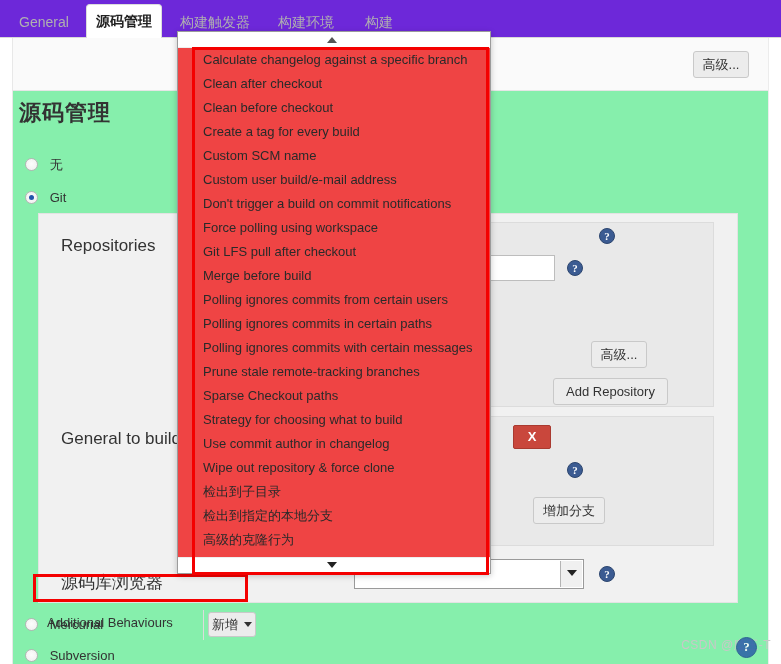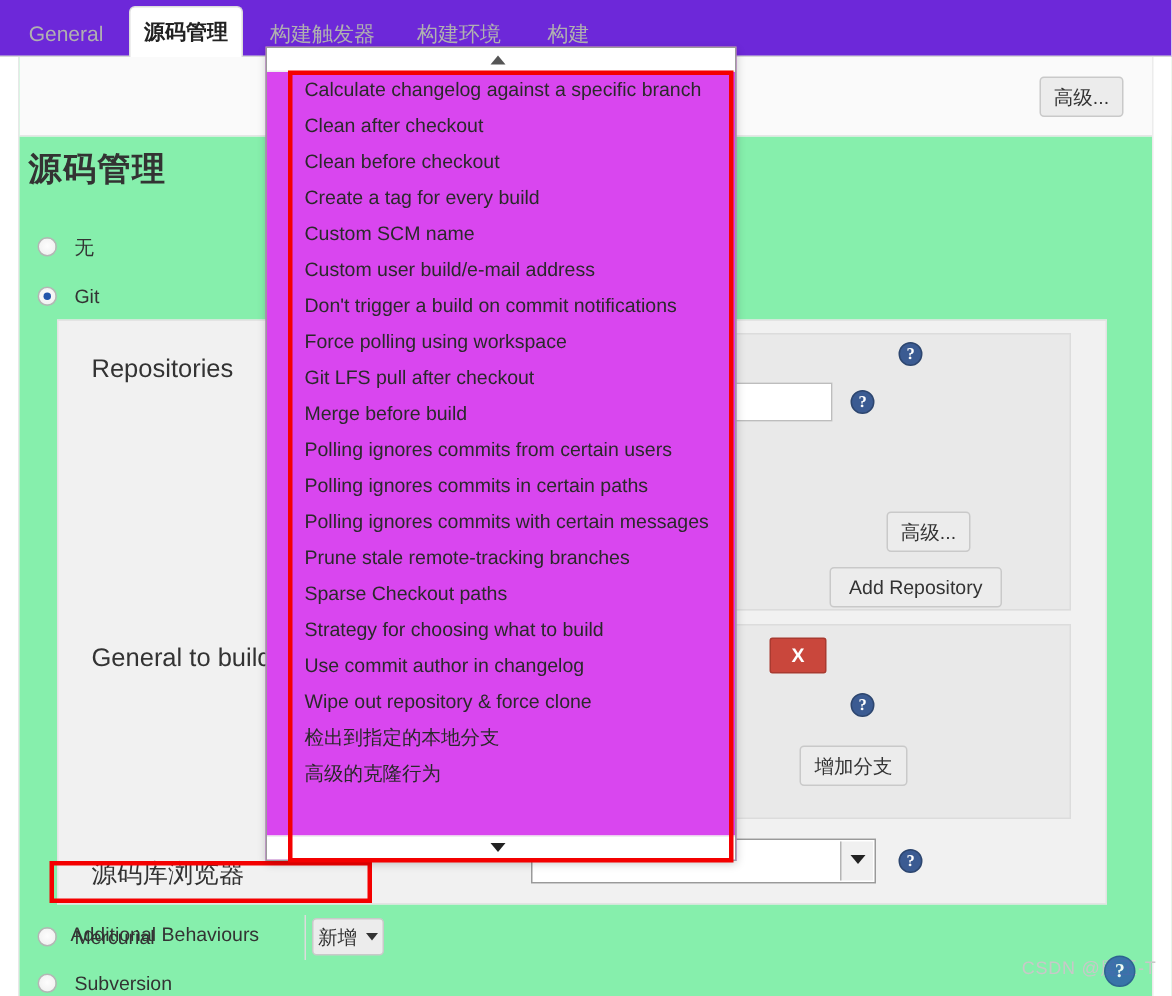--- a/index.html
+++ b/index.html
@@ -125,21 +125,21 @@
     border-left:4px solid transparent;border-right:4px solid transparent;
     border-top:5px solid #333;vertical-align:2px;
   }
   .redbox{
     position:absolute;border:3px solid #f40000;box-sizing:border-box;
     pointer-events:none;
   }
   
   .dropdown{
     position:absolute;left:177px;top:31px;width:314px;height:543px;
-    background:#d946ef;border:1px solid #9b9b9b;box-sizing:border-box;
+    background:#ef4444;border:1px solid #9b9b9b;box-sizing:border-box;
     box-shadow:0 2px 6px rgba(0,0,0,.22);z-index:50;
   }
   .dd-scroll-up,.dd-scroll-down{
     position:absolute;left:0;width:312px;height:15px;background:#ffffff;
     cursor:pointer;
   }
   .dd-scroll-up{top:0;border-bottom:1px solid #eeeeee;}
   .dd-scroll-down{bottom:0;border-top:1px solid #eeeeee;}
   .dd-scroll-up::after{
     content:"";position:absolute;left:149px;top:5px;
@@ -275,20 +275,21 @@
       <div class="dd-item">Git LFS pull after checkout</div>
       <div class="dd-item">Merge before build</div>
       <div class="dd-item">Polling ignores commits from certain users</div>
       <div class="dd-item">Polling ignores commits in certain paths</div>
       <div class="dd-item">Polling ignores commits with certain messages</div>
       <div class="dd-item">Prune stale remote-tracking branches</div>
       <div class="dd-item">Sparse Checkout paths</div>
       <div class="dd-item">Strategy for choosing what to build</div>
       <div class="dd-item">Use commit author in changelog</div>
       <div class="dd-item">Wipe out repository &amp; force clone</div>
+      <div class="dd-item">检出到子目录</div>
       <div class="dd-item">检出到指定的本地分支</div>
       <div class="dd-item">高级的克隆行为</div>
     </div>
   <div class="dd-scroll-down"></div>
 </div>
 <div class="dd-redframe" style="left:192px;top:47px;width:297px;height:528px;"></div>
 
 <div class="watermark">CSDN @魔王-T</div>
 <div class="wm-circle">?</div>
 

